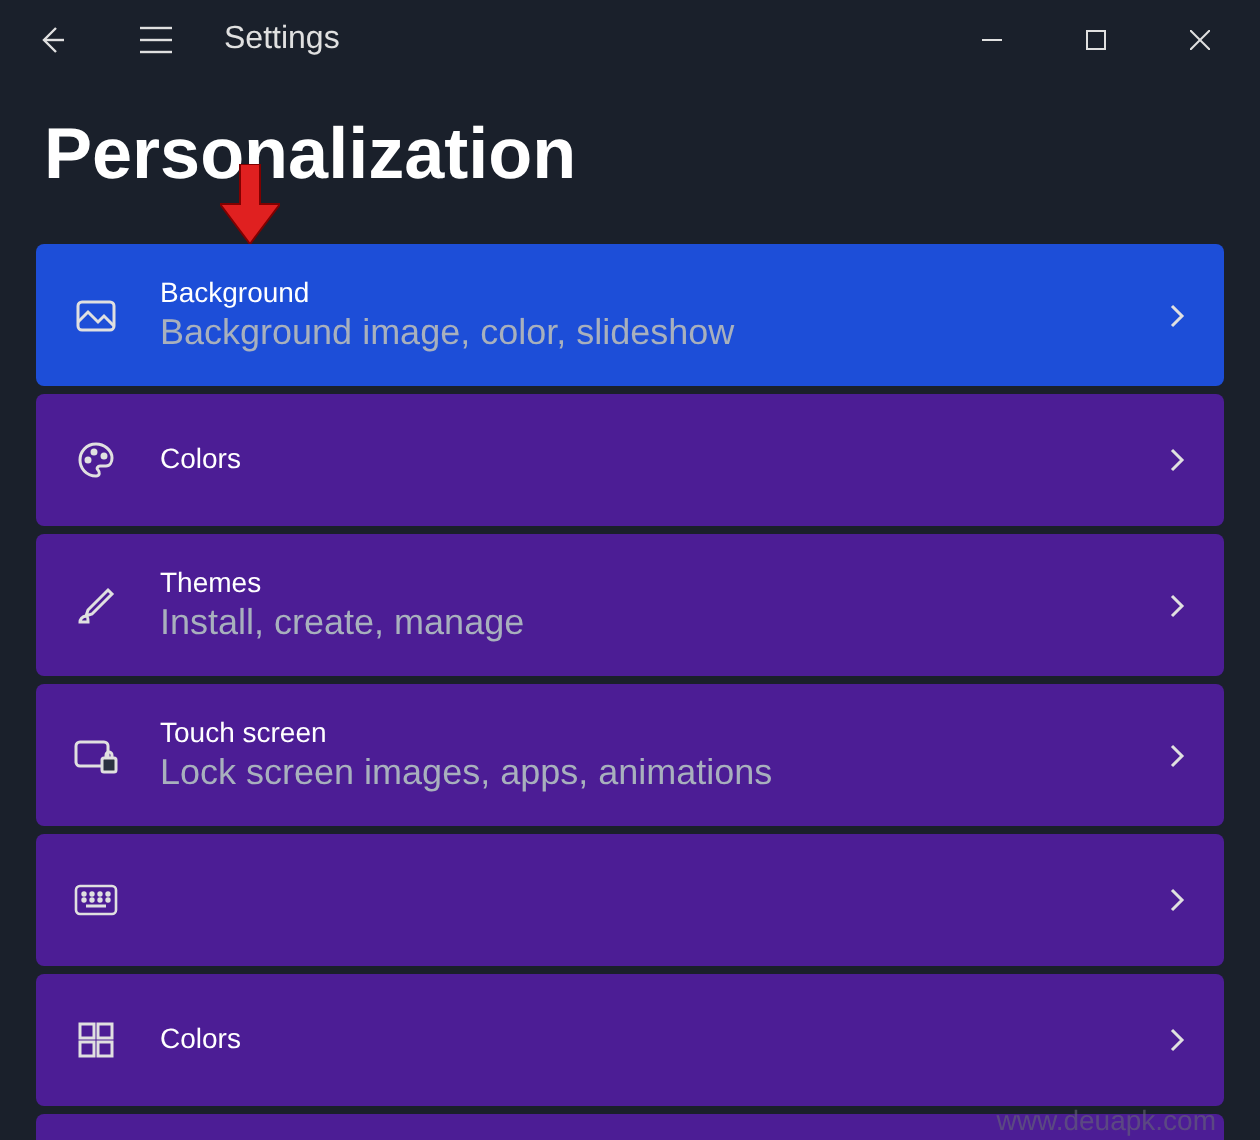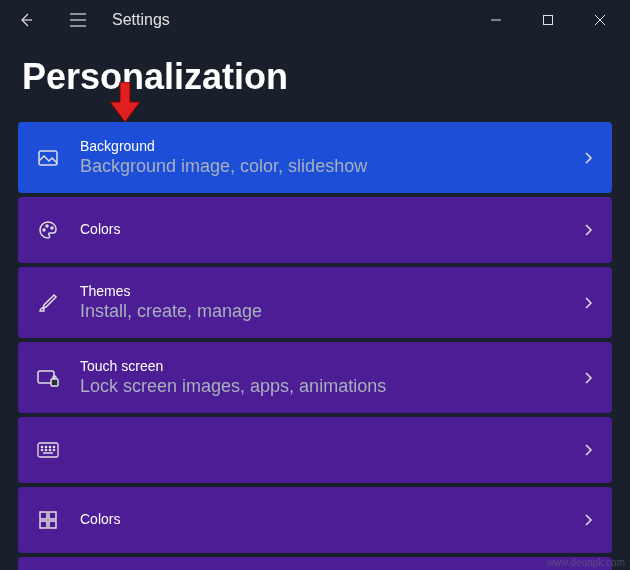--- a/index.html
+++ b/index.html
@@ -100,22 +100,22 @@
     }
     .red-arrow {
       position: absolute;
       left: 110px;
       top: 82px;
       z-index: 100;
     }
     .watermark {
       position: absolute;
       bottom: 2px;
-      right: 5px;
-      font-size: 10px;
+      right: 22px;
+      font-size: 14px;
       color: #667;
       opacity: 0.6;
     }
   </style>
 </head>
 <body>
 
 <div class="titlebar">
   <div class="titlebar-left">
     <div class="back-btn">

